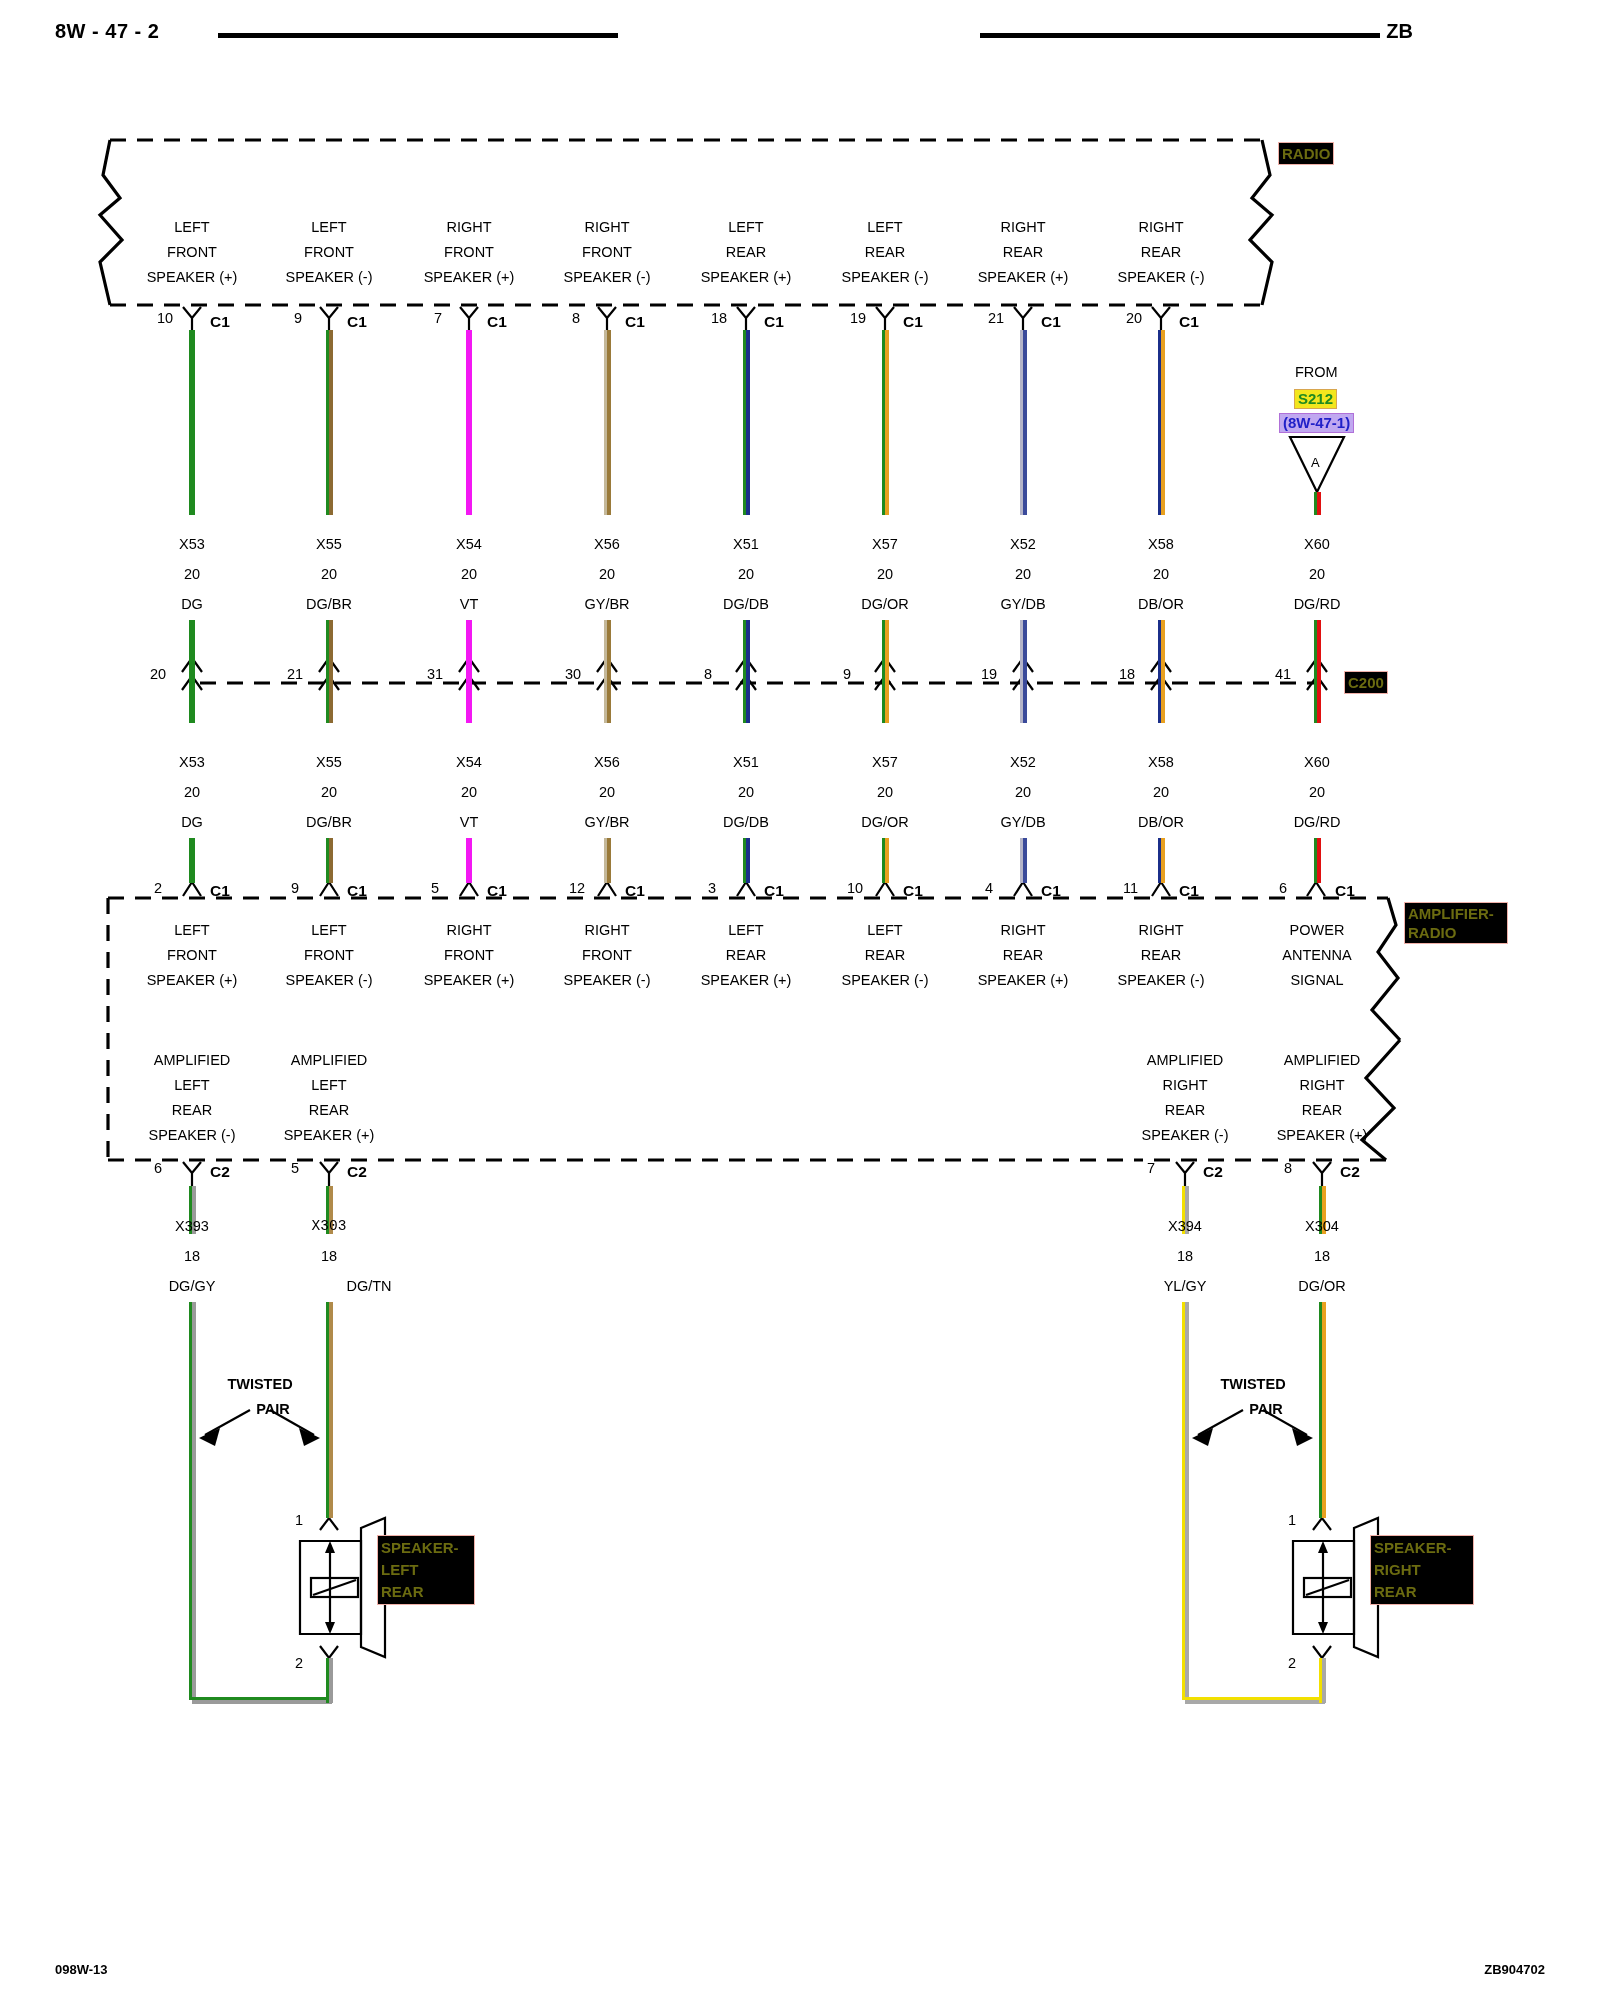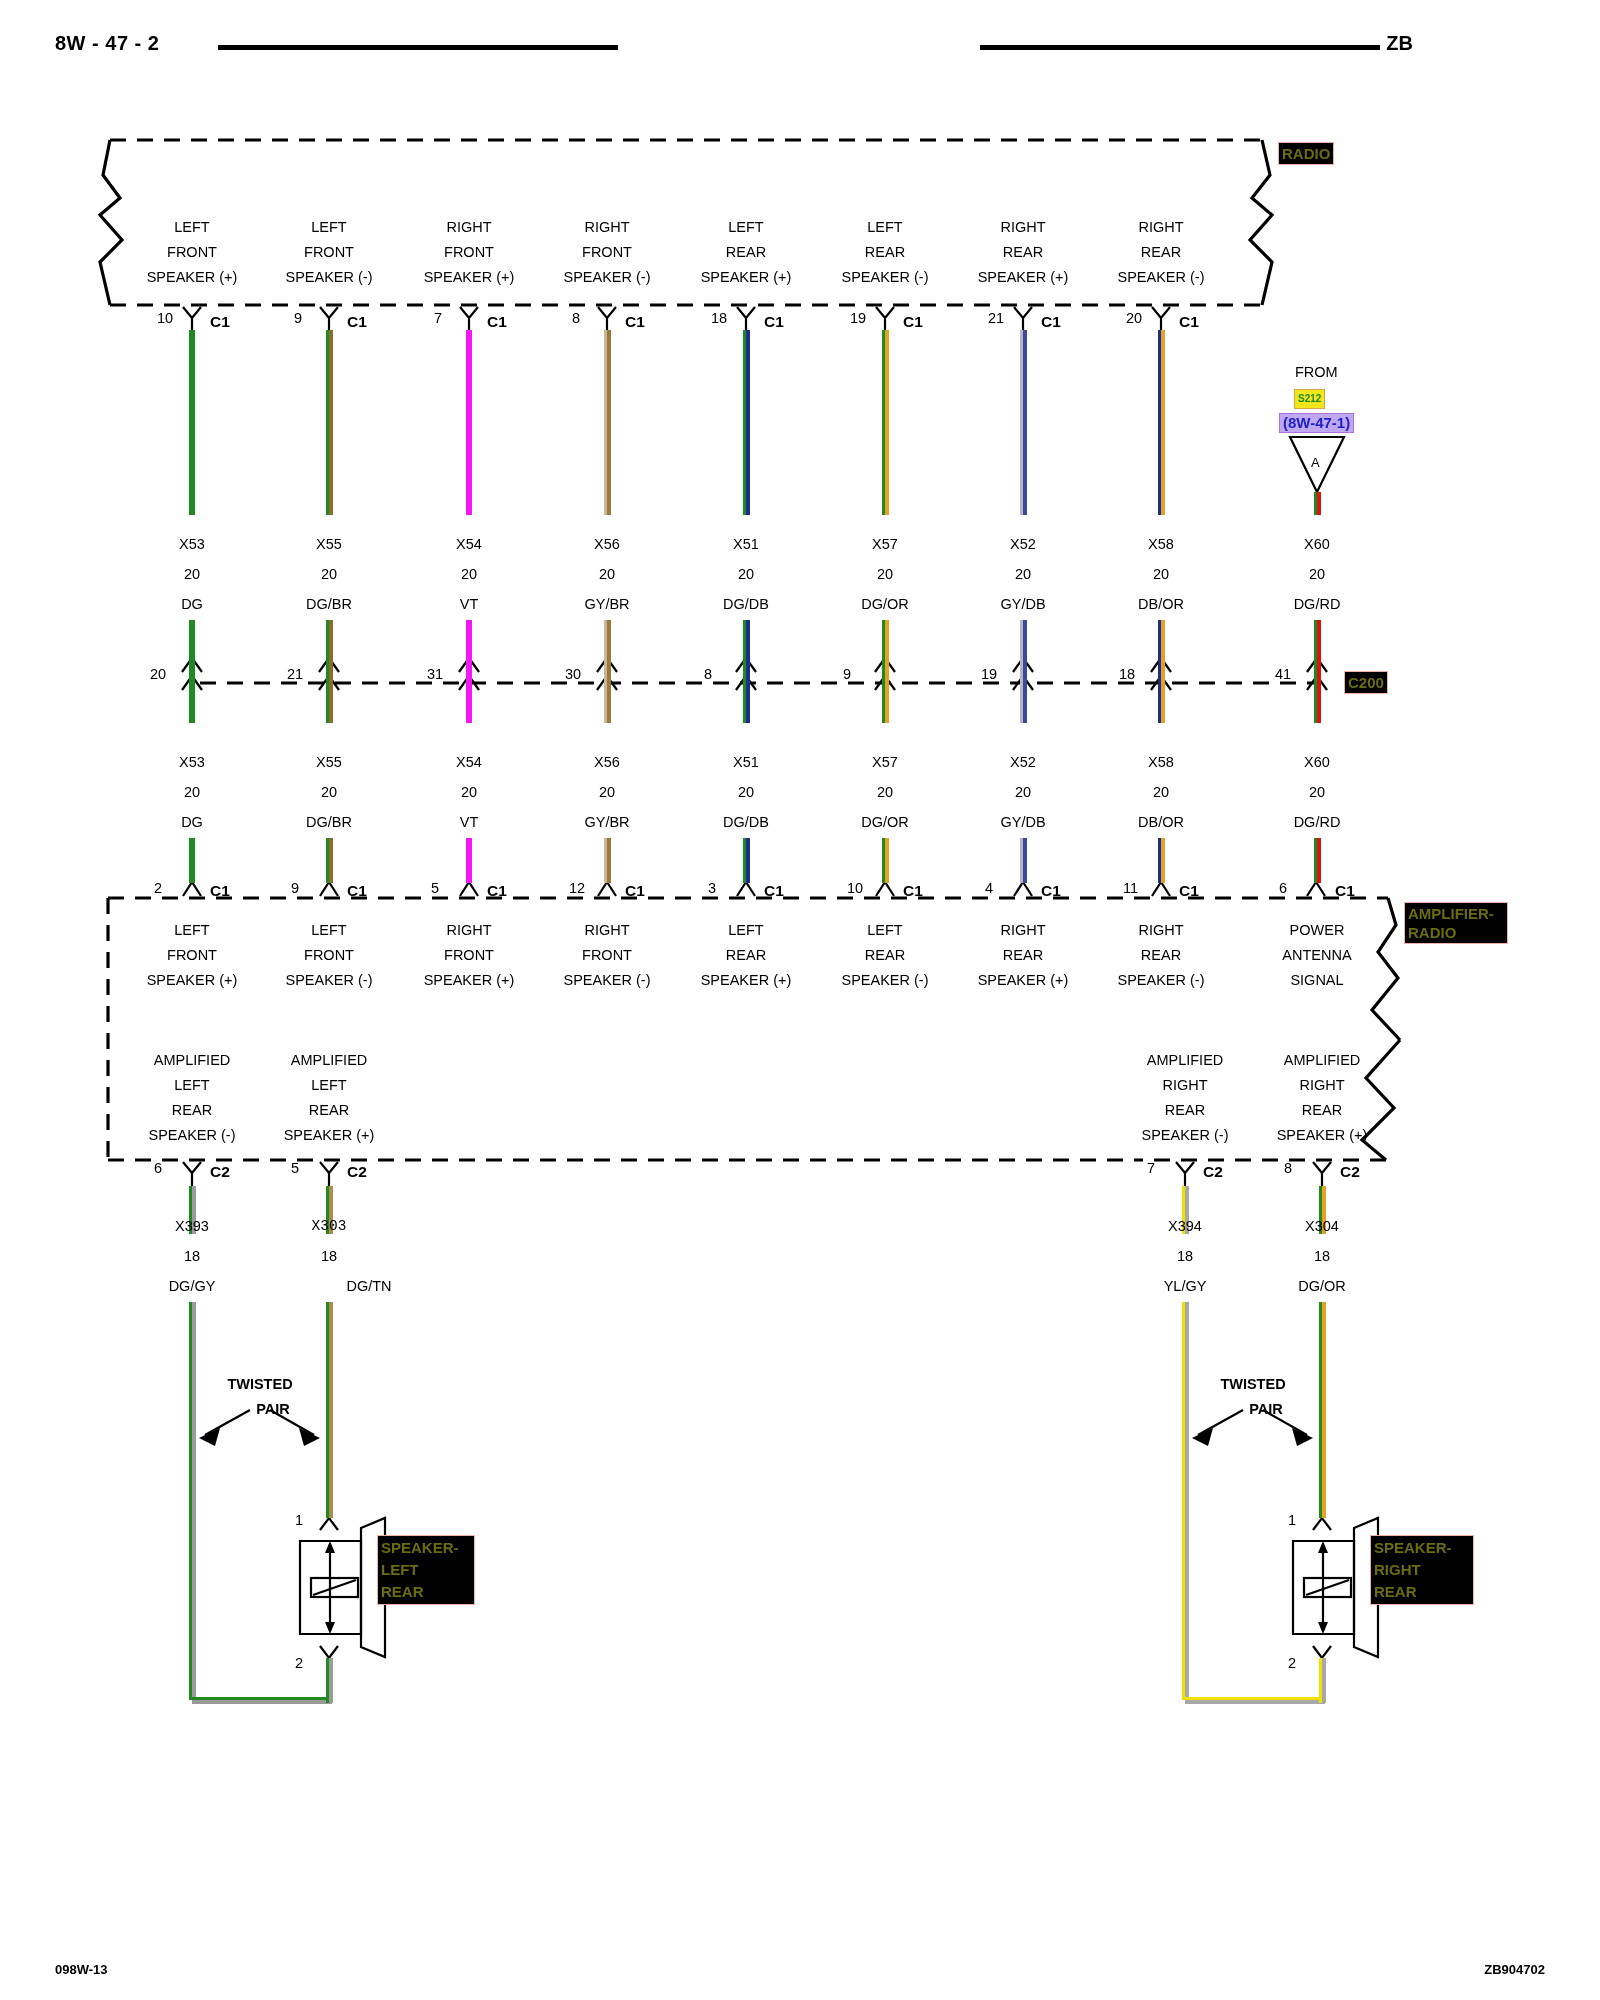--- a/index.html
+++ b/index.html
@@ -1,21 +1,21 @@
 <!DOCTYPE html>
 <html><head>
 <meta charset="utf-8">
 <style>
   html,body{margin:0;padding:0;background:#fff;}
   body{width:1600px;height:2000px;position:relative;
        font-family:"Liberation Sans",sans-serif;color:#000;}
   .pg{position:absolute;left:0;top:0;width:1600px;height:2000px;}
 
   
-  #hdr{position:absolute;left:0;top:24px;width:1468px;height:40px;}
+  #hdr{position:absolute;left:0;top:12px;width:1468px;height:40px;}
   #hdr .pn{position:absolute;left:55px;top:8px;font-size:20px;font-weight:bold;letter-spacing:.5px;}
   #hdr .ttl{position:absolute;left:0;top:8px;width:1600px;text-align:center;font-size:20px;font-weight:bold;}
   #hdr .zb{position:absolute;right:55px;top:8px;font-size:20px;font-weight:bold;}
   #hdr .r1{position:absolute;left:218px;top:21px;width:400px;height:5px;background:#000;}
   #hdr .r2{position:absolute;left:980px;top:21px;width:400px;height:5px;background:#000;}
 
   
   #ftl{position:absolute;left:55px;top:1962px;font-size:13px;font-weight:bold;}
   #ftr{position:absolute;right:55px;top:1962px;font-size:13px;font-weight:bold;}
 
@@ -29,21 +29,21 @@
 
   
   .wire{position:absolute;}
   .wire i{position:absolute;top:0;left:0;height:100%;width:100%;display:block;}
 
   
   .hl{position:absolute;background:#000000;border:1px solid #f0b0a8;
       color:#6b6b10;font-size:15px;font-weight:bold;padding:1px 3px;line-height:19px;
       white-space:nowrap;}
   .hl2{position:absolute;background:#f3e61d;border:1px solid #d8a64f;
-      color:#1f8a1f;font-size:10px;font-weight:bold;padding:0 3px;line-height:18px;white-space:nowrap;}
+      color:#1f8a1f;font-size:15px;font-weight:bold;padding:0 3px;line-height:18px;white-space:nowrap;}
   .hl3{position:absolute;background:#c0a8f0;border:1px solid #b070d8;
       color:#2020c8;font-size:15px;font-weight:bold;padding:0 3px;line-height:18px;white-space:nowrap;}
   .plain{position:absolute;font-size:14.5px;white-space:nowrap;}
 
   svg{position:absolute;left:0;top:0;overflow:visible;}
   .ds{stroke:#000;stroke-width:3.2;fill:none;stroke-dasharray:16 11;stroke-linecap:butt;}
   .sl{stroke:#000;stroke-width:3.2;fill:none;}
   .thin{stroke:#000;stroke-width:2.2;fill:none;}
 </style>
 </head>

